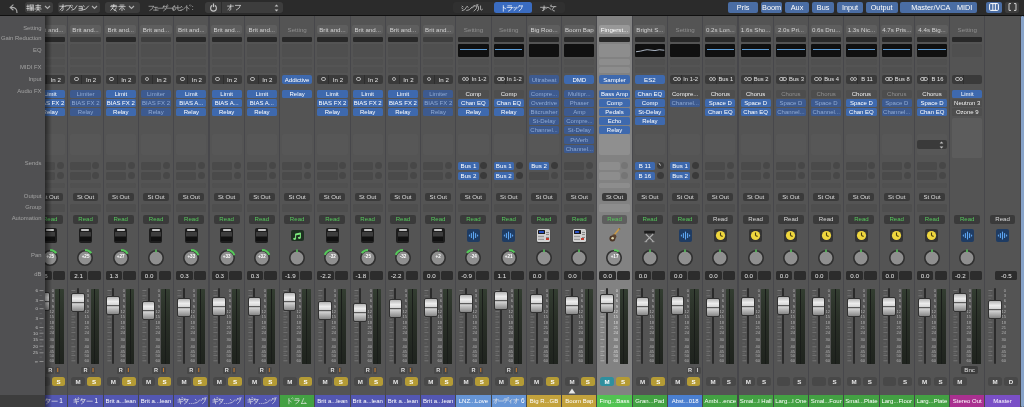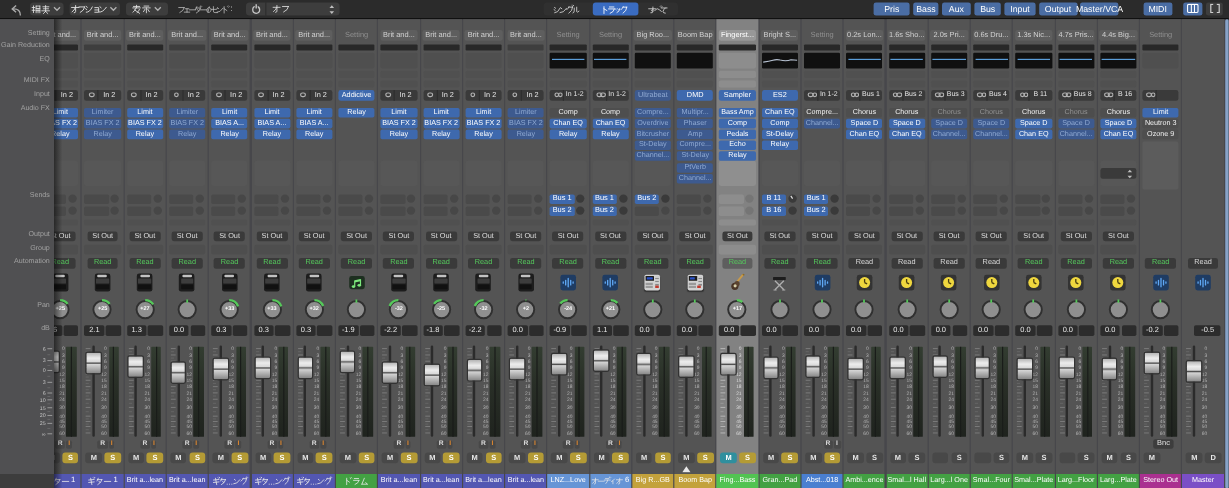--- a/index.html
+++ b/index.html
@@ -302,26 +302,26 @@
             <path d="M7.6,0.8 L8.4,1.6"></path>
             <path d="M9,-0.2 L9.8,0.6"></path>
           </g>
           <g transform="translate(14.8,0)">
             <path d="M1.4,2.4 L8.6,2.4"></path>
             <path d="M6.4,2.4 Q3.6,4.8 3.6,6.8 Q3.6,8.8 6.4,8.8"></path>
           </g>
         </svg>
       </div>
       <div class="bluebtn" style="left:727.8px;width:30.7px">Pris</div>
-      <div class="bluebtn" style="left:761px;width:21.3px">Bass</div>
+      <div class="bluebtn" style="left:761px;width:21.3px">Boom</div>
       <div class="bluebtn" style="left:784.8px;width:24.4px">Aux</div>
       <div class="bluebtn" style="left:811.7px;width:22.8px">Bus</div>
       <div class="bluebtn" style="left:837px;width:26px">Input</div>
       <div class="bluebtn" style="left:865.5px;width:32.3px">Output</div>
-      <div class="bluebtn" style="left:900.3px;width:32px">Master/VCA</div>
+      <div class="bluebtn" style="left:900.3px;width:61px">Master/VCA</div>
       <div class="bluebtn" style="left:952.5px;width:24.4px">MIDI</div>
       <div class="bluebtn" style="left:986.4px;width:15.8px">
         <svg width="10" height="8" viewBox="0 0 10 8">
           <rect x="0.6" y="0.6" width="8.8" height="6.8" rx="1" stroke="#fff" fill="none"></rect>
           <path d="M3.8,0.6 V7.4 M6.4,0.6 V7.4" stroke="#fff" stroke-width="0.9"></path>
         </svg>
       </div>
       <div class="bluebtn" style="left:1005.3px;width:14.2px;background:#3d3d3d">
         <svg width="9" height="8" viewBox="0 0 9 8">
           <path d="M3,0.6 H1 V7.4 H3 M6,0.6 H8 V7.4 H6" stroke="#d0d0d0" fill="none"></path>

